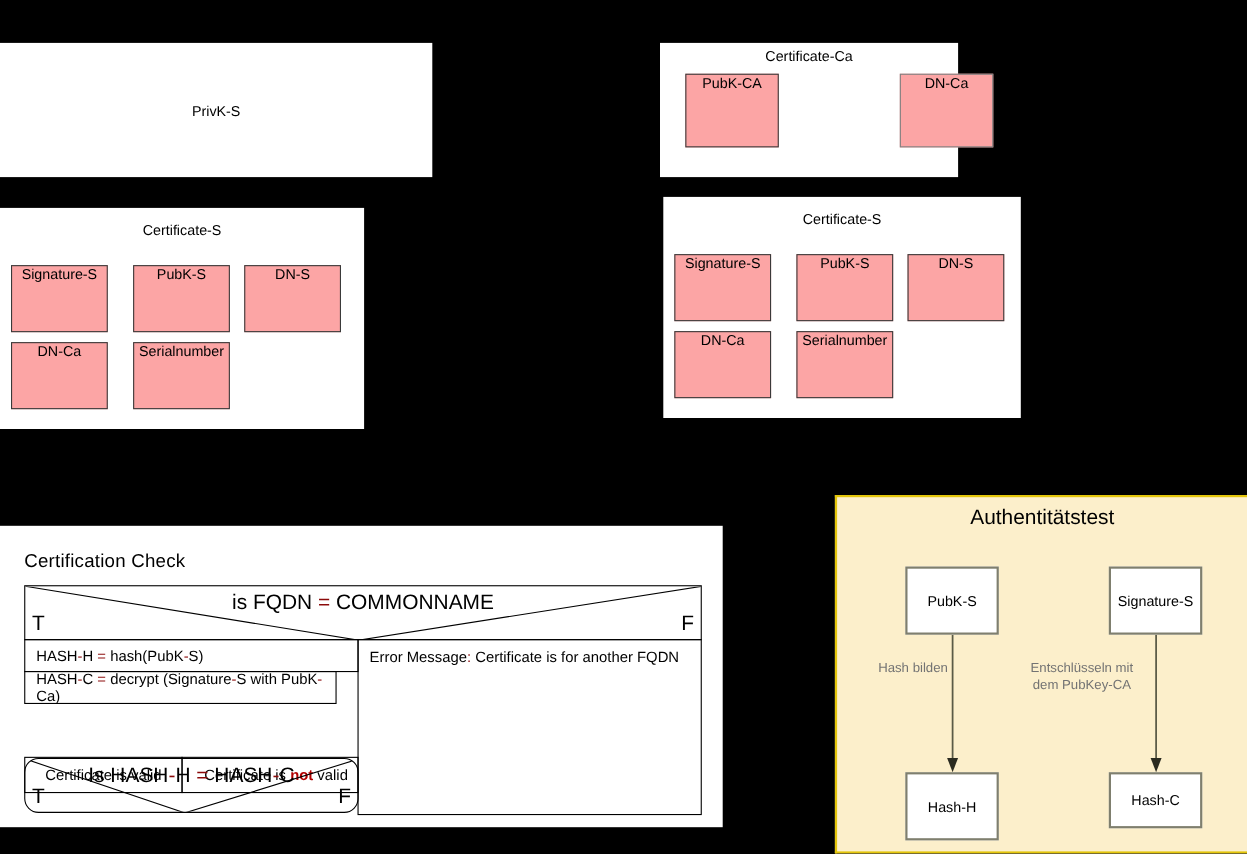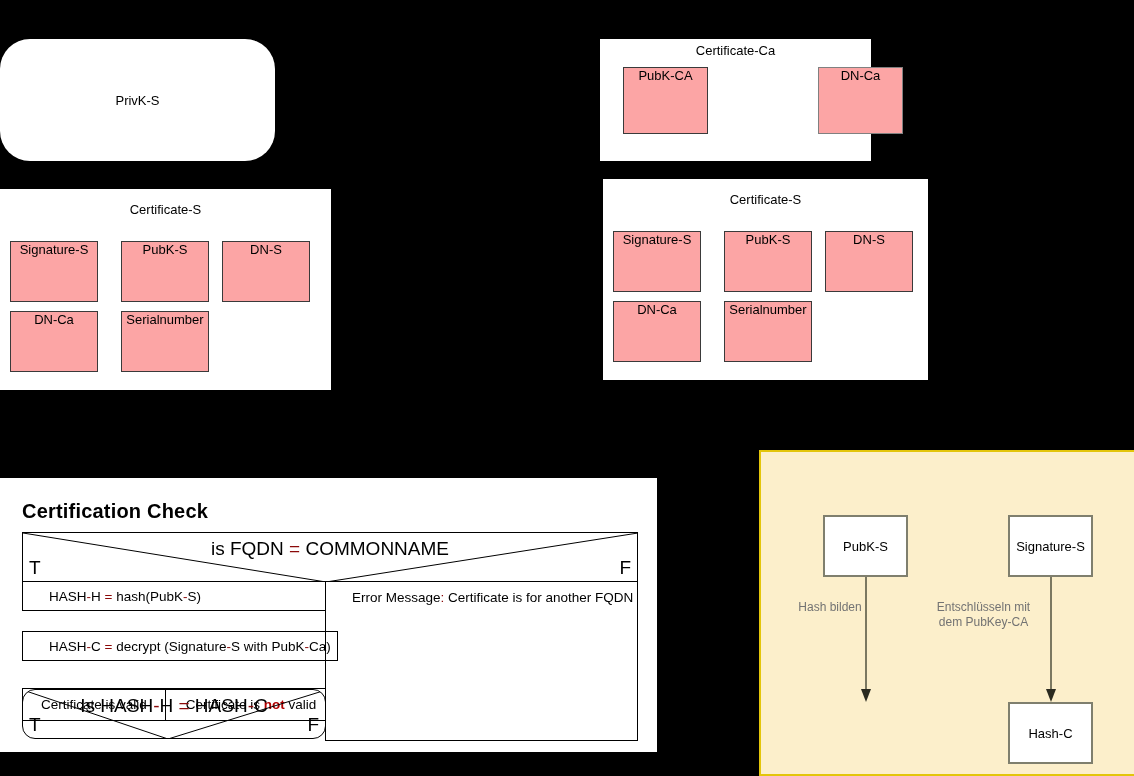--- a/index.html
+++ b/index.html
@@ -39,24 +39,23 @@
     justify-content: center;
     font-size: 13px;
     color: #000;
     text-align: center;
   }
   .keybox.dark { border-color: #3a3a3a; }
   .keybox.grey { border-color: #808080; }
 
   
   #privk-panel {
-    left: 0px; top: 39px; width: 275px; height: 122px;
+    left: 0px; top: 39px; width: 393px; height: 122px;
     display: flex; align-items: center; justify-content: center;
     font-size: 13px;
-    border-radius: 30px;
   }
 
   
   #cert-ca-panel { left: 600px; top: 39px; width: 271px; height: 122px; }
   #cert-ca-panel .panel-title { margin-top: 4px; }
 
   
   #cert-s-left-panel { left: 0px; top: 189px; width: 331px; height: 201px; }
   #cert-s-left-panel .panel-title { margin-top: 13px; }
 
@@ -65,22 +64,22 @@
   #cert-s-right-panel .panel-title { margin-top: 13px; }
 
   
   #cert-check-panel {
     left: 0px; top: 478px; width: 657px; height: 274px;
     background: #ffffff;
   }
   #cert-check-title {
     position: absolute;
     left: 22px; top: 22px;
-    font-size: 20px;
-    font-weight: bold;
+    font-size: 17px;
+    font-weight: normal;
     letter-spacing: 0.2px;
   }
   .dt-row {
     position: absolute;
     box-sizing: border-box;
     border: 1px solid #000;
     font-size: 19px;
     background: transparent;
   }
   .dt-cond {
@@ -101,21 +100,21 @@
   }
   .dt-cond svg { position: absolute; left: 0; top: 0; z-index: 1; }
 
   .dt-cell {
     position: absolute;
     box-sizing: border-box;
     border: 1px solid #000;
     font-size: 13.5px;
     display: flex;
     align-items: center;
-    padding-left: 26px;
+    padding-left: 10px;
   }
   .dt-cell.center { justify-content: center; padding-left: 0; }
 
   .red { color: #8b0a0a; }
   .red-b { color: #b00000; font-weight: bold; }
 
   
   #auth-panel {
     position: absolute;
     left: 759px; top: 450px; width: 375px; height: 326px;
@@ -215,21 +214,21 @@
     </svg>
     <span class="cond-text"><span>is FQDN </span><span class="red">=</span><span> COMMONNAME</span></span>
     <span class="tf-left">T</span>
     <span class="tf-right">F</span>
   </div>
 
   <div class="dt-cell" style="left:22px; top:103px; width:304px; height:30px;">
     <span><span>HASH</span><span class="red">-</span><span>H </span><span class="red">=</span><span> hash(PubK</span><span class="red">-</span><span>S)</span></span>
   </div>
 
-  <div class="dt-cell" style="left:22px; top:132px; width:316px; height:30px;margin-top:21px;">
+  <div class="dt-cell" style="left:22px; top:132px; width:284px; height:30px;">
     <span><span>HASH</span><span class="red">-</span><span>C </span><span class="red">=</span><span> decrypt (Signature</span><span class="red">-</span><span>S with PubK</span><span class="red">-</span><span>Ca)</span></span>
   </div>
 
   <div class="dt-cell" style="left:325px; top:103px; width:313px; height:160px; align-items:flex-start;">
     <span style="margin-top:8px;"><span>Error Message</span><span class="red">:</span><span> Certificate is for another FQDN</span></span>
   </div>
 
   <div class="dt-row dt-cond" style="left:22px; top:161px; width:304px; height:50px;border-radius:13px;">
     <svg width="304" height="50">
       <line x1="0" y1="0" x2="145" y2="49" stroke="#000" stroke-width="1"></line>
@@ -242,20 +241,21 @@
 
   <div class="dt-cell center" style="left:22px; top:210px; width:144px; height:33px;">
     <span>Certificate is valid</span>
   </div>
   <div class="dt-cell center" style="left:165px; top:210px; width:161px; height:33px;padding-left:11px;">
     <span><span>Certificate is </span><span class="red-b">not</span><span> valid</span></span>
   </div>
 </div>
 
 <div id="auth-panel">
+  <div id="auth-title">Authentitätstest</div>
 
   <svg id="auth-arrows" width="375" height="326">
     <line x1="105" y1="125" x2="105" y2="240" stroke="#5a5a46" stroke-width="1.6"></line>
     <polygon points="105,250 100,237 110,237" fill="#2b2b20"></polygon>
     <line x1="290" y1="125" x2="290" y2="240" stroke="#5a5a46" stroke-width="1.6"></line>
     <polygon points="290,250 285,237 295,237" fill="#2b2b20"></polygon>
   </svg>
 
   <div class="auth-box" style="left:62px; top:63px; width:85px; height:62px;">
     <span>PubK-S</span>
@@ -264,16 +264,19 @@
     <span>Signature-S</span>
   </div>
 
   <div class="auth-label" style="left:4px; top:148px; width:130px;">Hash bilden</div>
 
   <div class="auth-label" style="left:150px; top:148px; width:145px;">
     <div>Entschlüsseln mit</div>
     <div>dem PubKey-CA</div>
   </div>
 
-  <div class="auth-box" style="left:247px; top:250px; width:85px; height:62px;">
+  <div class="auth-box" style="left:62px; top:250px; width:85px; height:62px;">
+    <span>Hash-H</span>
+  </div>
+  <div class="auth-box" style="left:247px; top:250px; width:85px; height:51px;">
     <span>Hash-C</span>
   </div>
 </div>
 
 </body></html>

